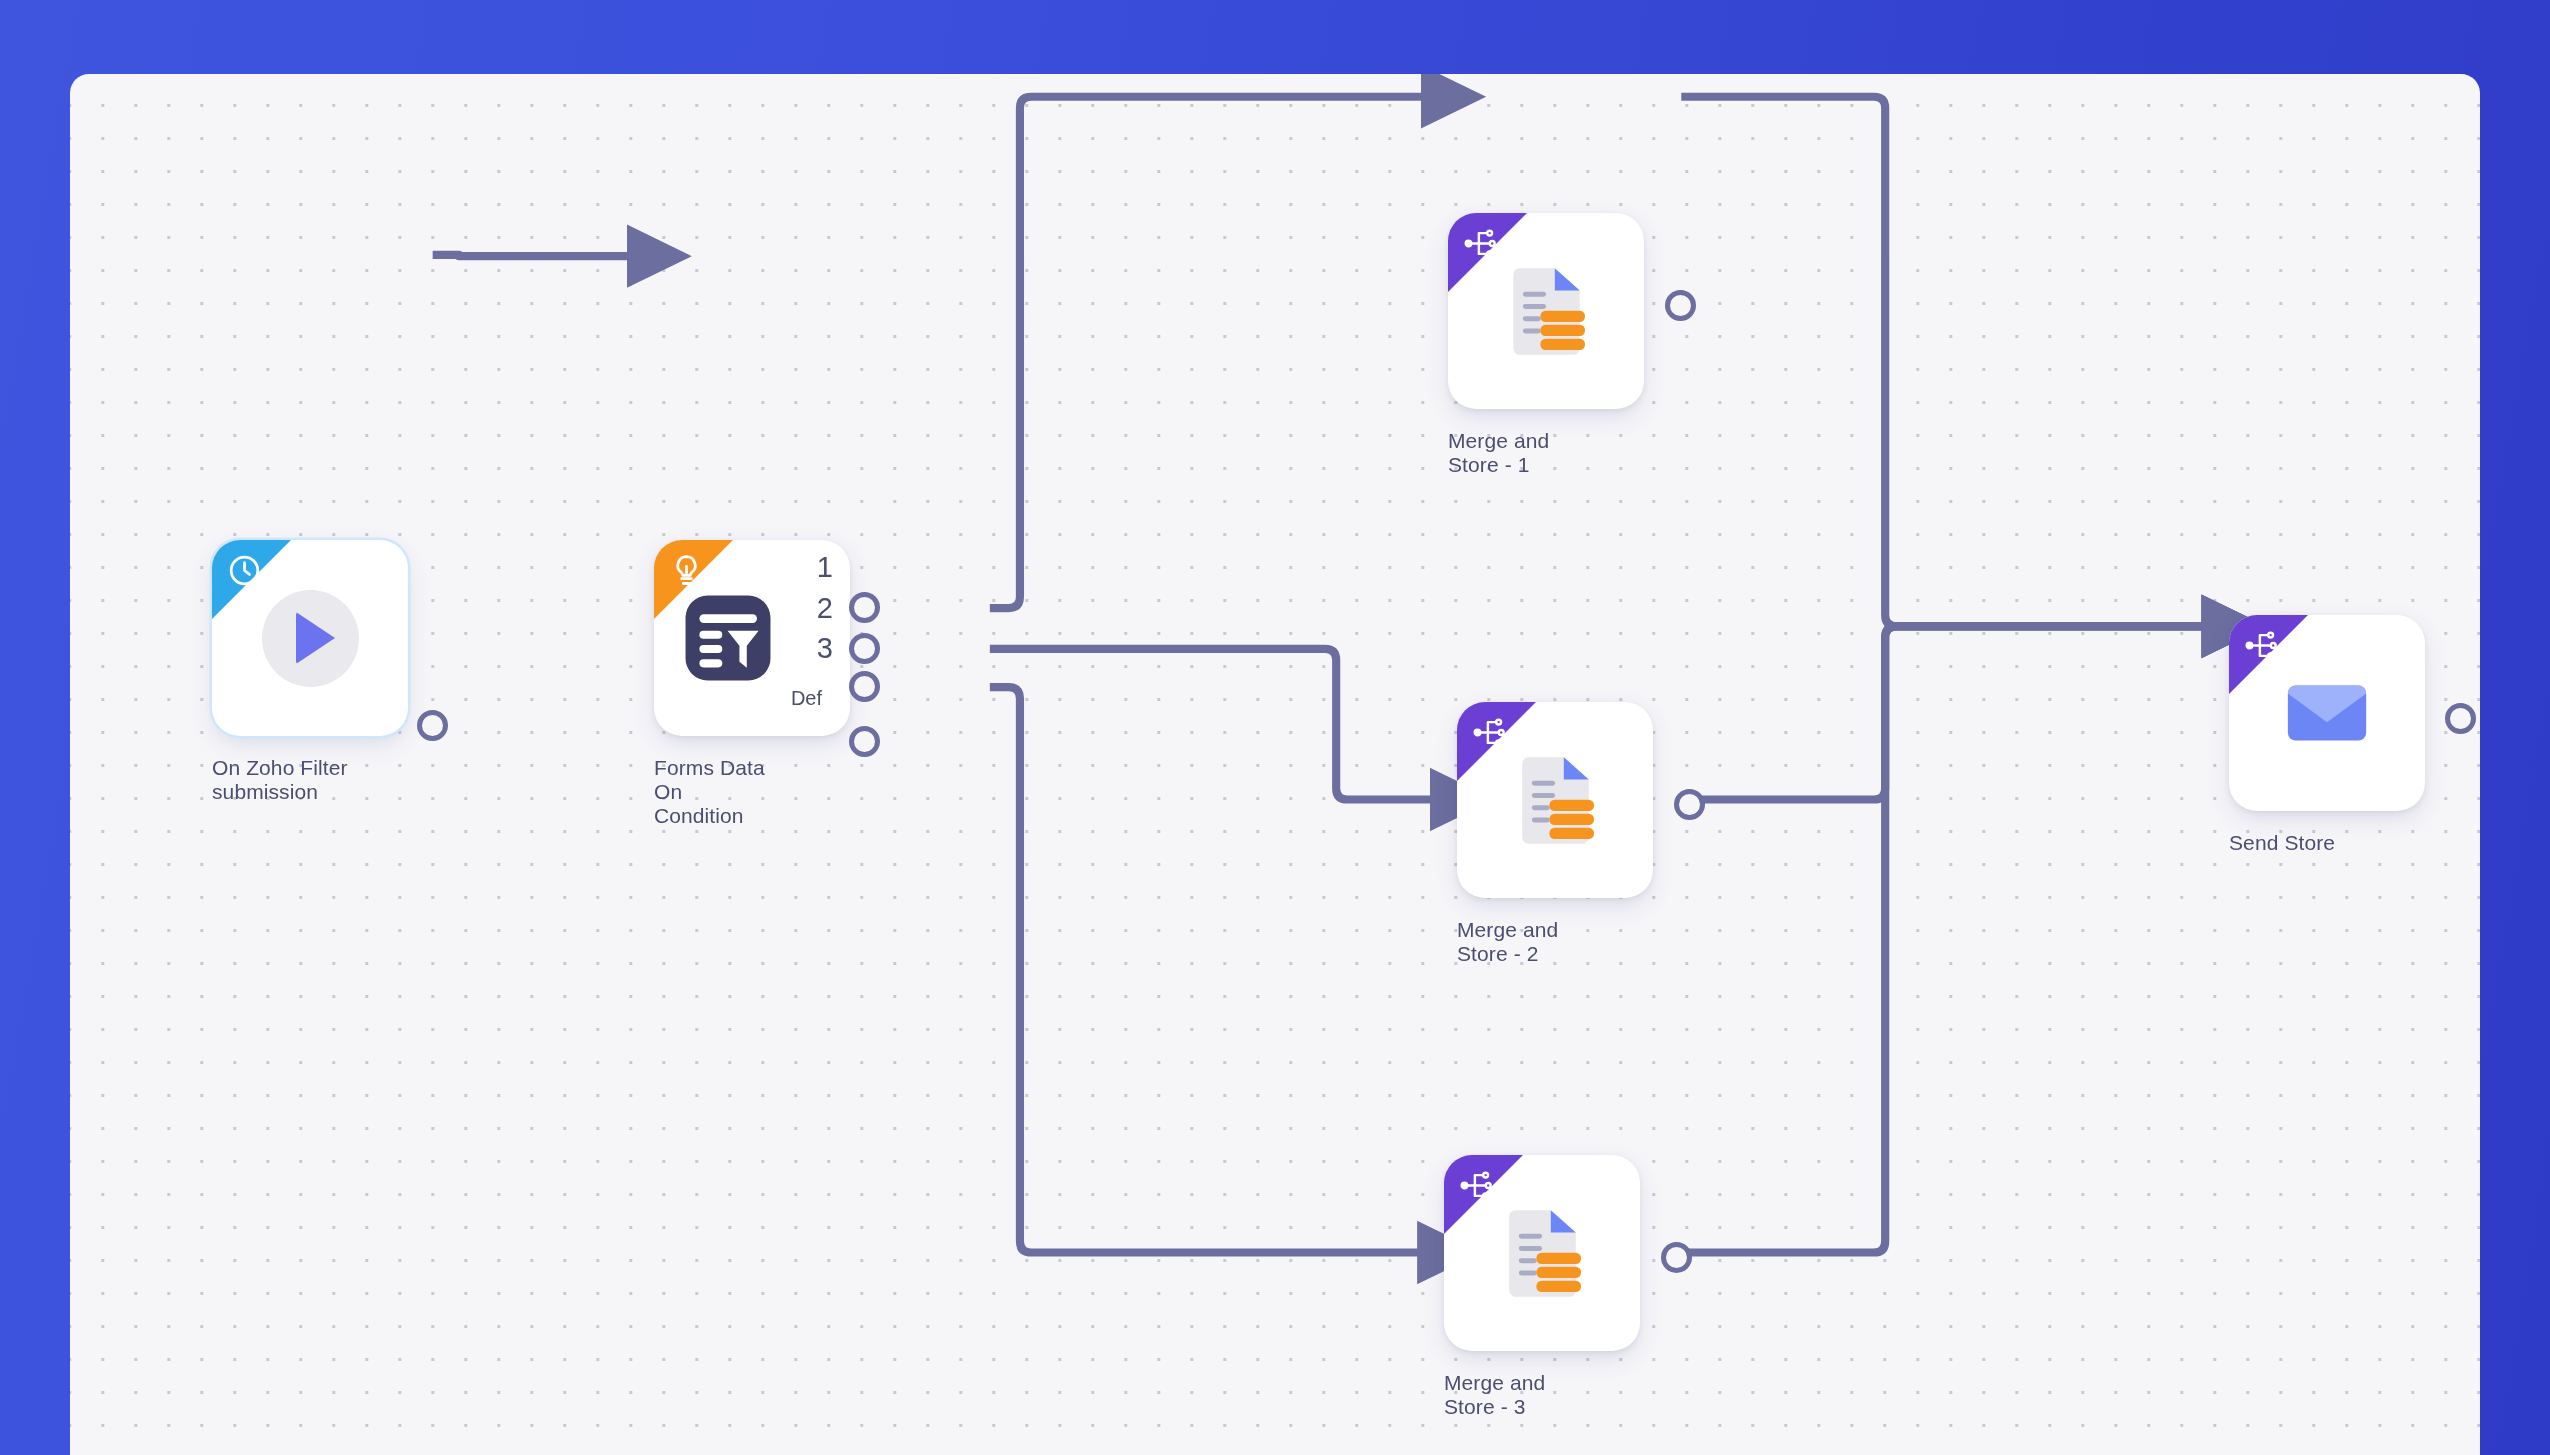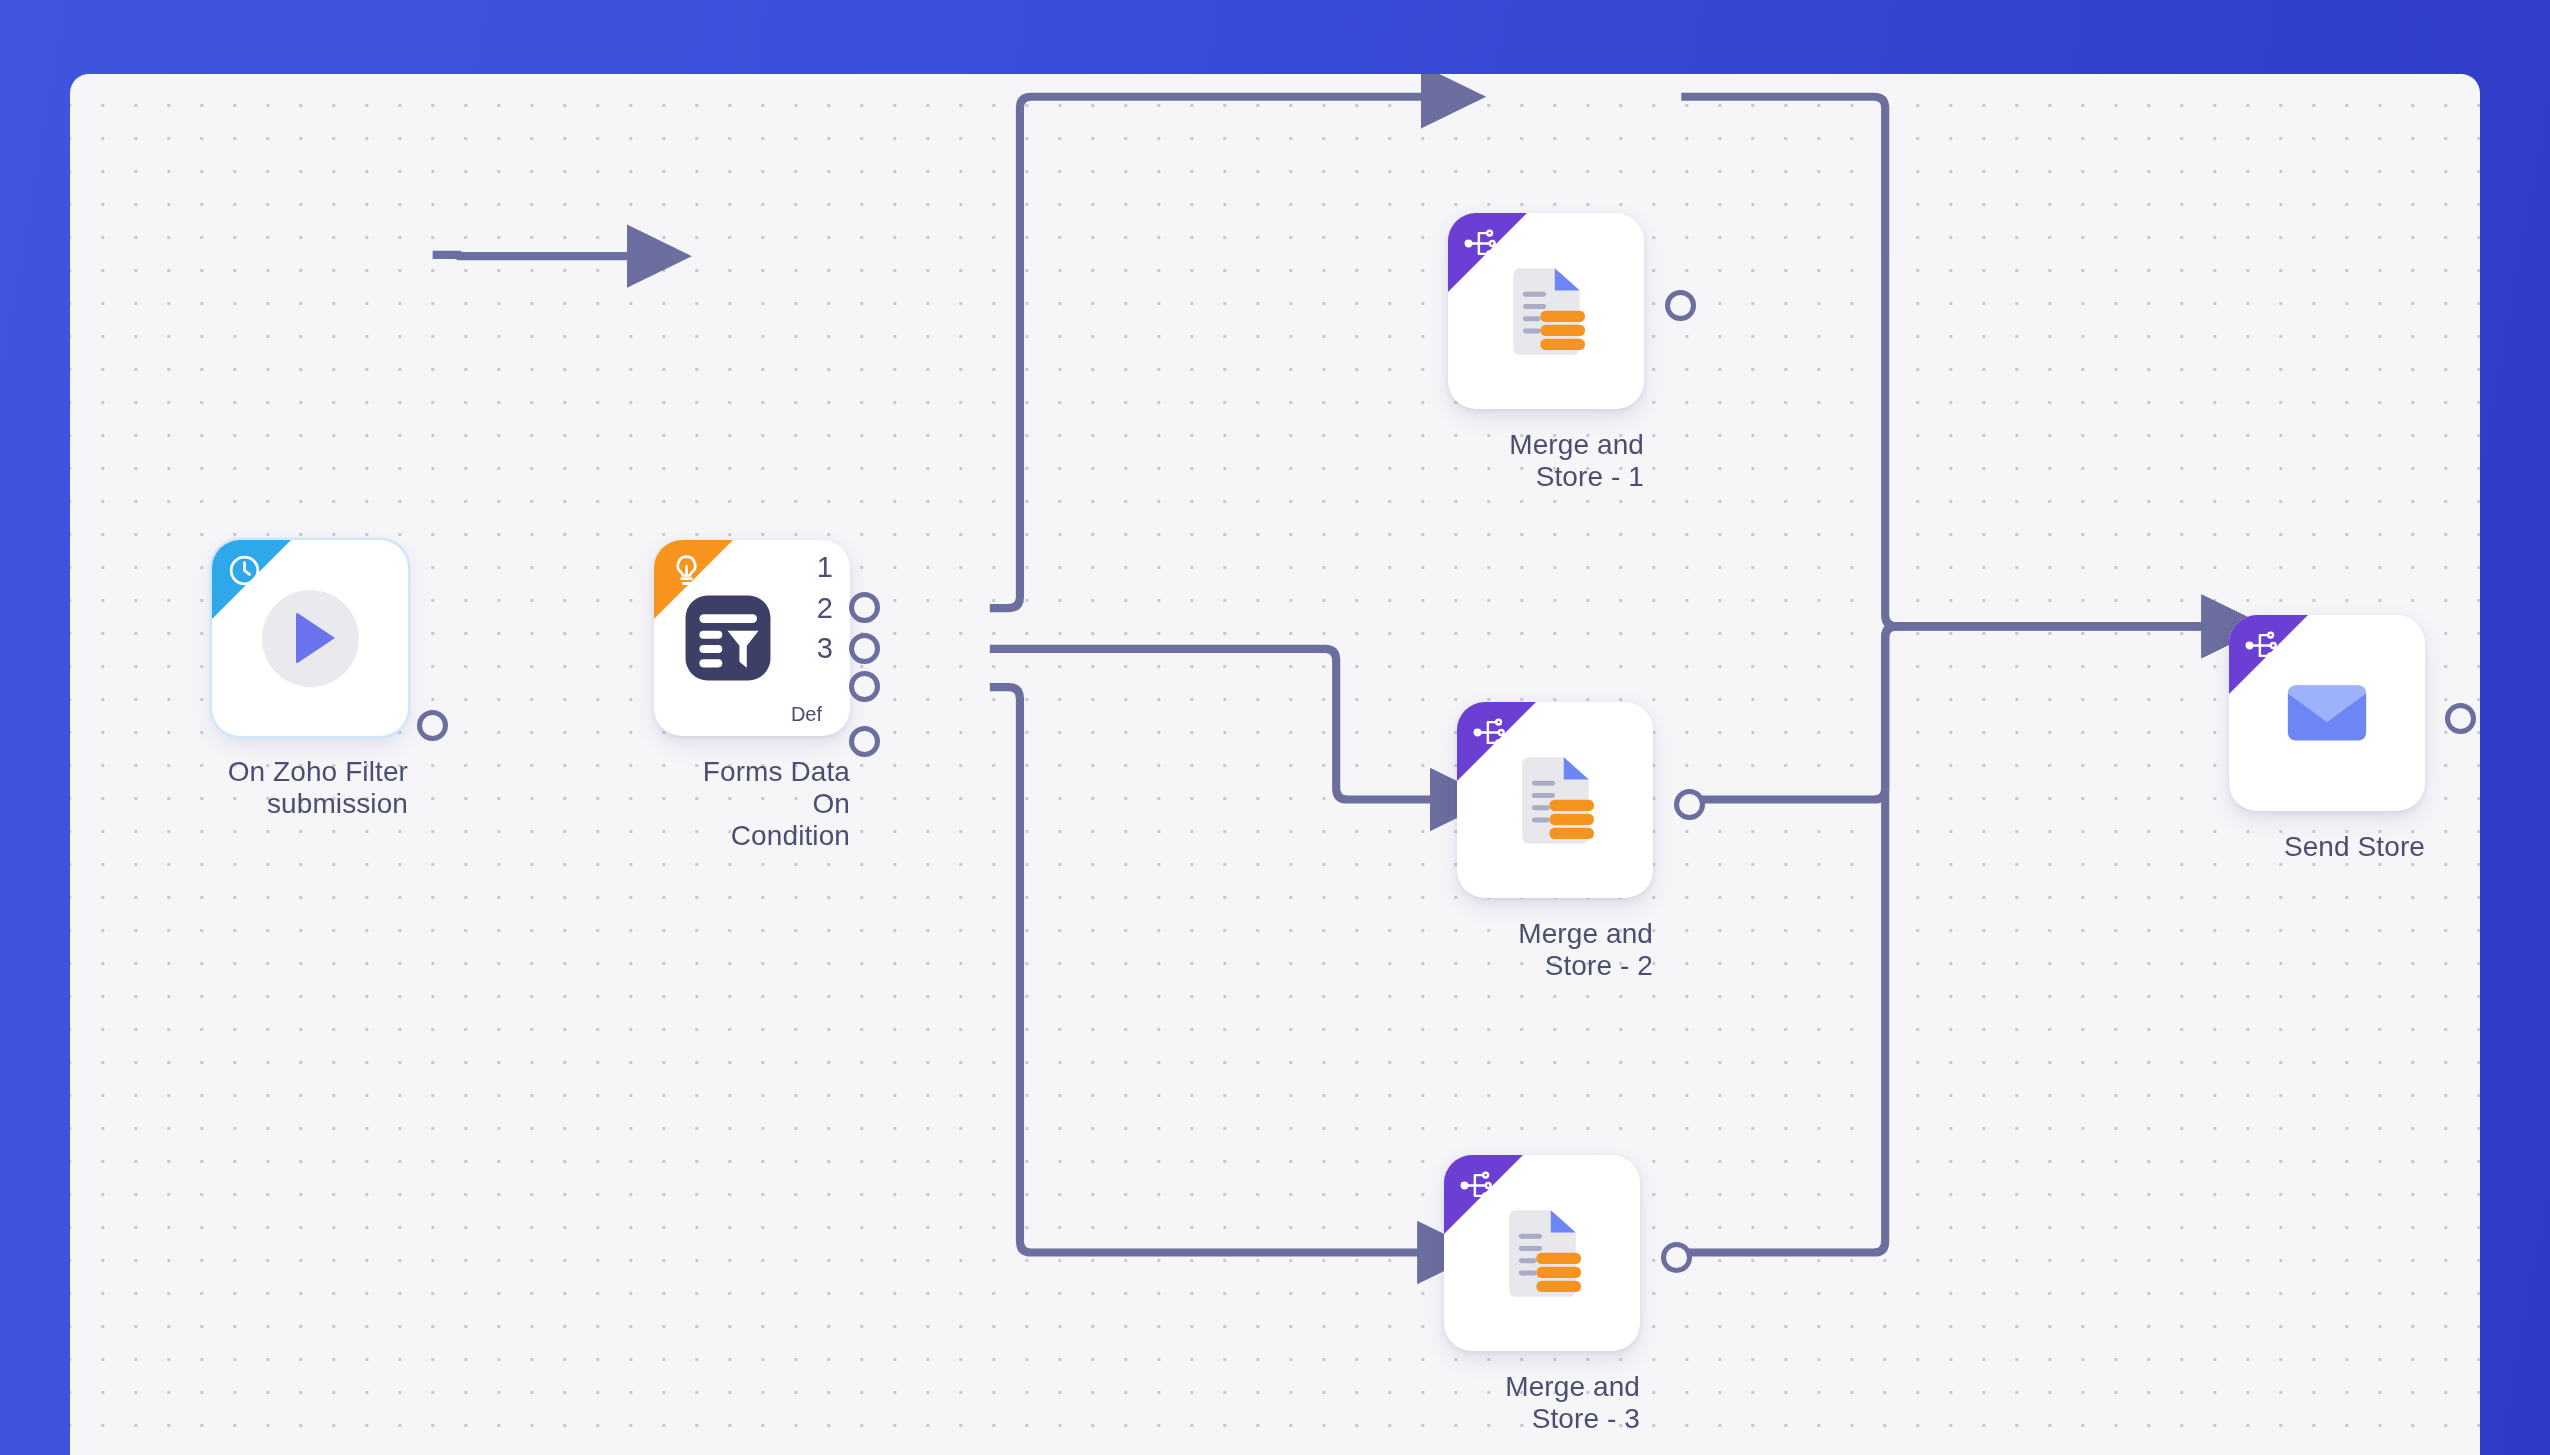--- a/index.html
+++ b/index.html
@@ -90,22 +90,22 @@
     width: 196px; height: 196px;
     display: flex;
     align-items: center;
     justify-content: center;
   }
 
   .node-label {
     position: absolute;
     top: 216px;
     width: 196px;
-    text-align: right;
-    font-size: 28px;
+    text-align: left;
+    font-size: 21px;
     line-height: 1.15;
     color: #4b4e70;
     letter-spacing: 0.1px;
     white-space: pre-line;
   }
 
   
   .port {
     position: absolute;
     width: 21.3px;
@@ -211,21 +211,21 @@
             <rect x="5.0" y="6.2" width="14.1" height="2.1" rx="1.05" fill="#ffffff"></rect>
             <rect x="5.0" y="10.2" width="5.6" height="2.0" rx="1.0" fill="#ffffff"></rect>
             <rect x="5.0" y="13.7" width="5.6" height="2.0" rx="1.0" fill="#ffffff"></rect>
             <rect x="5.0" y="17.2" width="5.6" height="2.0" rx="1.0" fill="#ffffff"></rect>
             <path d="M11.9 10.2 H19.5 L16.6 13.9 V19.3 L14.8 17.8 V13.9 Z" fill="#ffffff"></path>
           </svg>
         </div>
         <div class="port-num" style="left:123px; top:11.3px;">1</div>
         <div class="port-num" style="left:123px; top:52px;">2</div>
         <div class="port-num" style="left:123px; top:92px;">3</div>
-        <div class="port-num small" style="left:112px; top:147px;margin-top:16px;">Def</div>
+        <div class="port-num small" style="left:112px; top:147px;">Def</div>
       </div>
       <div class="port" style="left:195px; top:52px;"></div>
       <div class="port" style="left:195px; top:93px;"></div>
       <div class="port" style="left:195px; top:131px;"></div>
       <div class="port" style="left:195px; top:186px;"></div>
       <div class="node-label">Forms Data
 On
 Condition</div>
     </div>
 

